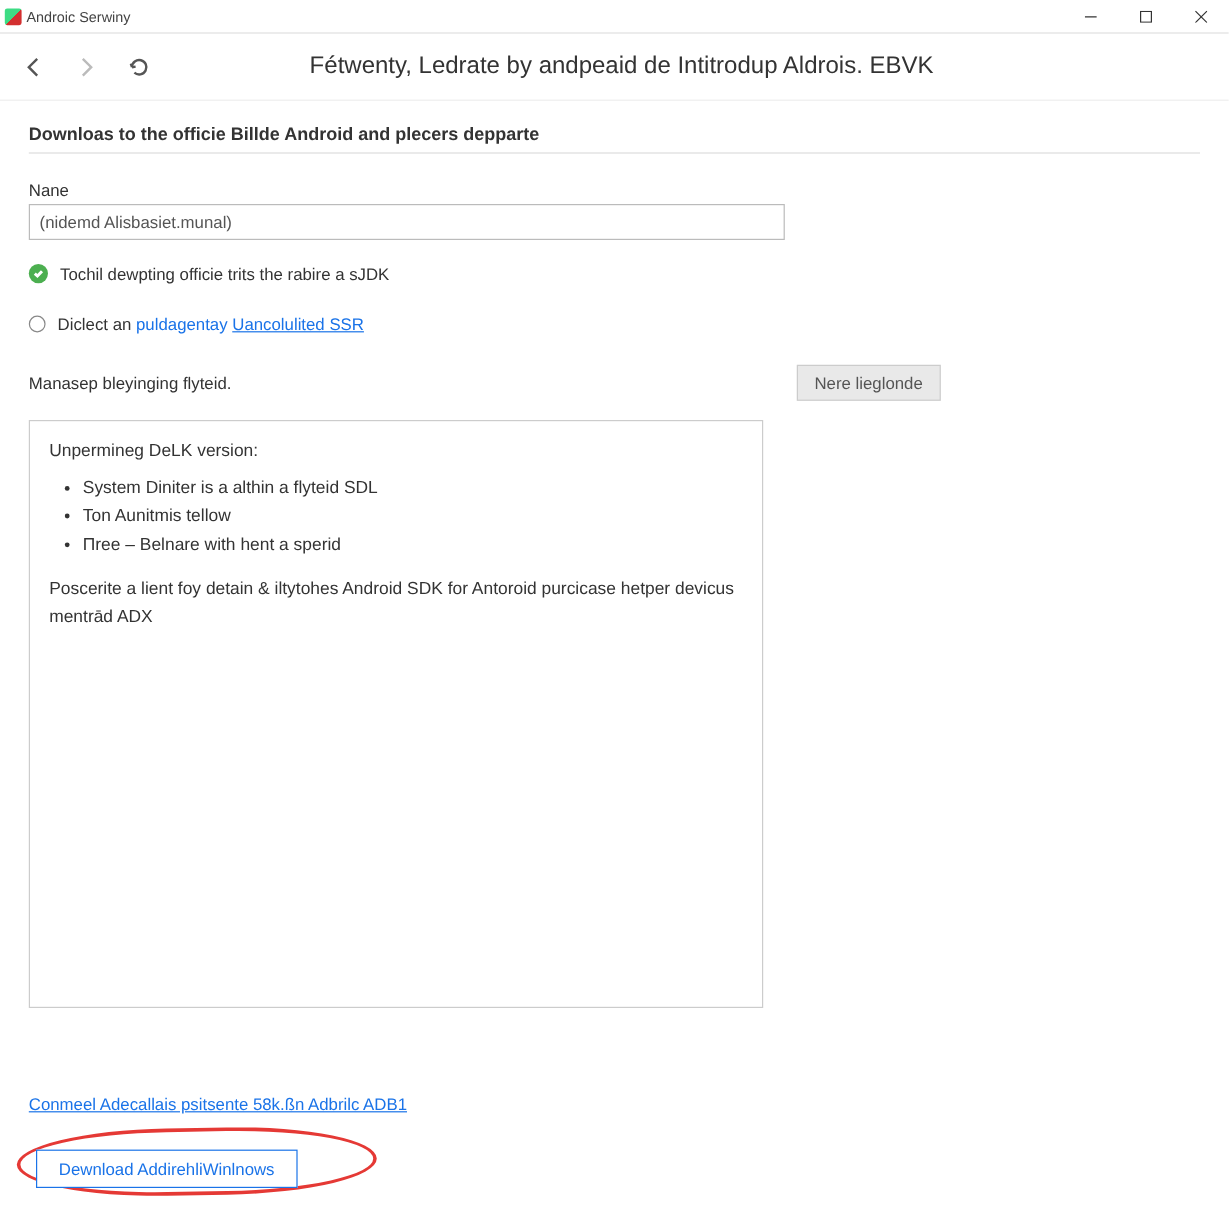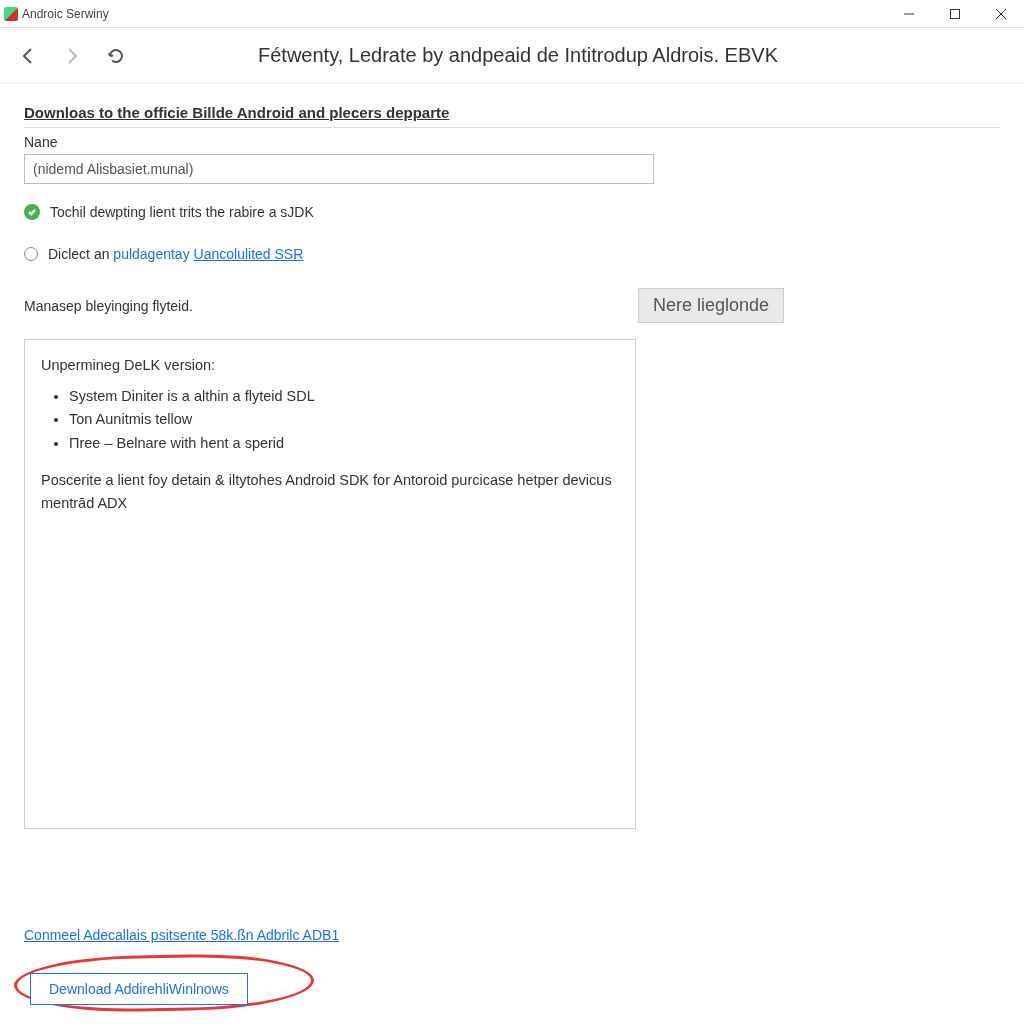--- a/index.html
+++ b/index.html
@@ -53,22 +53,21 @@
       font-size: 20px;
       color:#333;
       padding-right: 120px;
     }
     .content { padding: 20px 24px; }
     .section-header {
       font-weight: 600;
       font-size: 15px;
       padding-bottom: 6px;
       border-bottom: 1px solid #ddd;
-      margin-bottom: 6px;
-      text-decoration: underline;
+      margin-bottom: 22px;
     }
     .check-row {
       display:flex;
       align-items:center;
       gap: 10px;
       margin-bottom: 18px;
     }
     .check-row-wide { margin-bottom: 26px; }
     .check-icon {
       width: 16px; height: 16px;
@@ -100,37 +99,37 @@
       display: flex;
       align-items: center;
       width: 760px;
       margin-bottom: 16px;
     }
     .spacer-flex { flex:1; }
     .grey-btn {
       background: #e9e9e9;
       border: 1px solid #ccc;
       padding: 6px 14px;
-      font-size: 18px;
+      font-size: 14px;
       color: #555;
       cursor:pointer;
     }
     .info-box {
       width: 612px;
       border: 1px solid #ccc;
       padding: 14px 16px;
       font-size: 14.5px;
       line-height: 1.6;
       color: #333;
       height: 490px;
     }
     .info-box ul { margin: 8px 0 14px 28px; }
     .footer-area {
       position: absolute;
-      bottom: 3px;
+      bottom: 18px;
       left: 24px;
     }
     .footer-link {
       color: #1a73e8;
       font-size: 14px;
       text-decoration: underline;
       cursor:pointer;
     }
     .download-wrap {
       position: relative;
@@ -212,21 +211,21 @@
 
   <div class="field-label">Nane</div>
   <input class="text-input" type="text" value="(nidemd Alisbasiet.munal)" style="">
 
   <div class="check-row check-row-wide">
     <span class="check-icon">
       <svg width="10" height="10">
           <path d="M2 5 L4.2 7 L8 3"></path>
         </svg>
     </span>
-    <span>Tochil dewpting lient trits the rabire a sJDK</span>
+    <span>Tochil dewpting officie trits the rabire a sJDK</span>
   </div>
 
   <div class="check-row check-row-wide">
     <span class="radio-icon"></span>
     <span>
       <span>Diclect an </span><span class="link-text">puldagentay </span><span class="link-text-u">Uancolulited SSR</span>
     </span>
   </div>
 
   <div class="mid-row">

